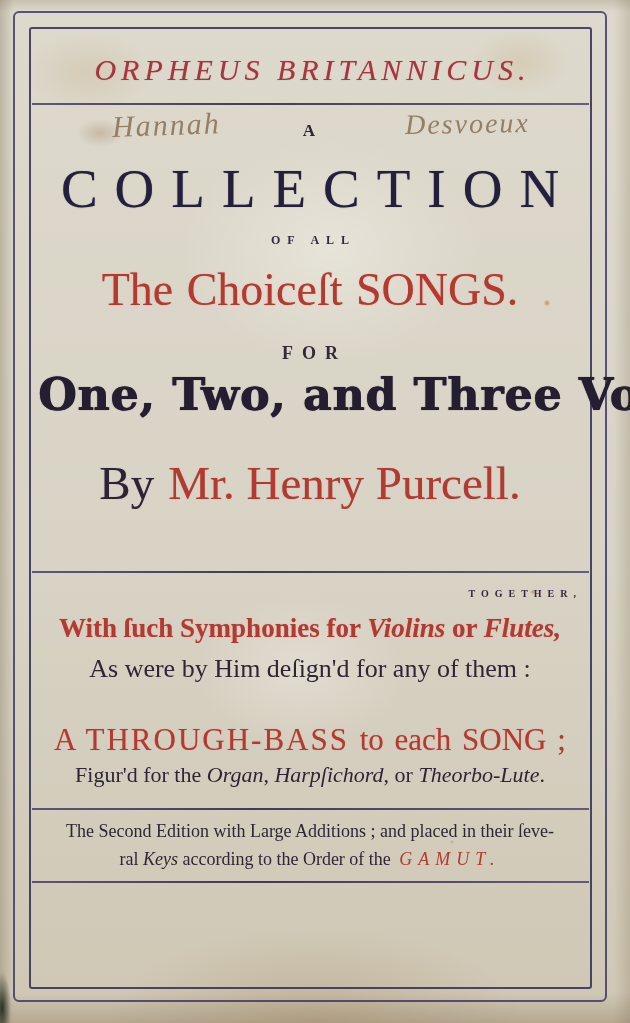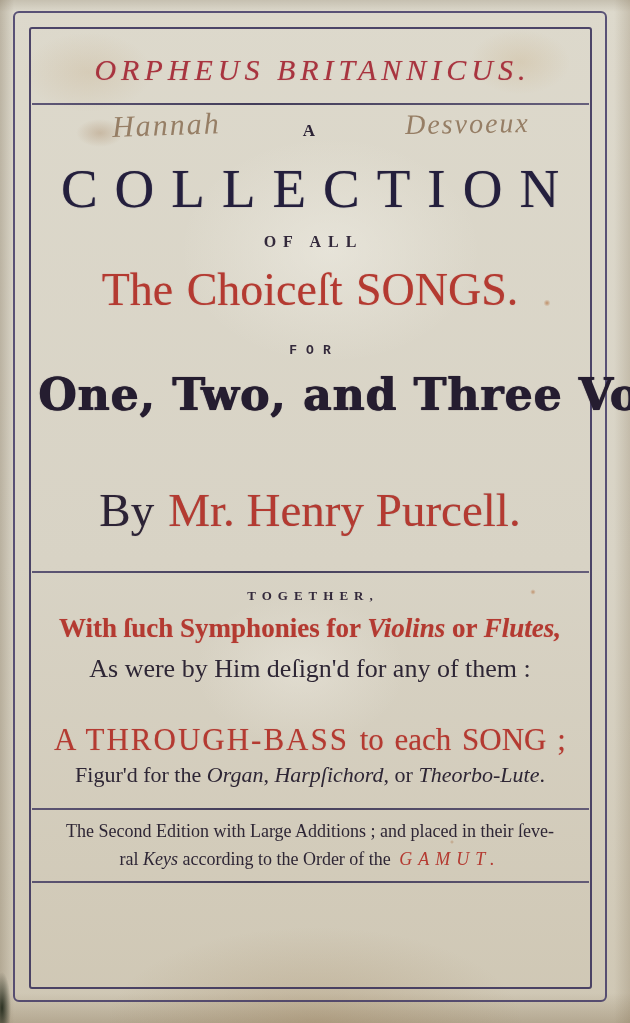--- a/index.html
+++ b/index.html
@@ -39,31 +39,31 @@
   .series-title{top:53px; font-size:30px; font-style:italic; letter-spacing:5px; padding-left:5px;
     color:var(--red_deep,#a8343f); text-shadow:0 0 1px rgba(168,52,63,.4);}
   .hand{position:absolute; font-style:italic; color:var(--handwriting,#8a6f54);
     letter-spacing:2px; opacity:.85;}
   .hand-left{left:112px; top:108px; font-size:30px; transform:rotate(-2deg);}
   .hand-right{right:100px; top:108px; font-size:28px; transform:rotate(-1deg);}
   .article-a{top:121px; font-size:17px; font-weight:bold; letter-spacing:2px;}
 
   .collection{top:157px; font-size:55px; letter-spacing:17px; padding-left:17px; color:#241f3d;
     text-shadow:0 0 1px rgba(36,31,61,.55);}
-  .of-all{top:233px; font-size:16px; letter-spacing:7px; padding-left:7px; font-weight:bold; color:#33293b;}
+  .of-all{top:233px; font-size:12px; letter-spacing:7px; padding-left:7px; font-weight:bold; color:#33293b;}
   .songs{top:263px; font-size:46px; word-spacing:2px; text-shadow:0 0 1px rgba(180,58,49,.5);}
-  .for-word{top:343px; font-size:13px; letter-spacing:9px; padding-left:9px; font-weight:bold; color:#33293b;font-family:Liberation Mono, monospace;}
+  .for-word{top:343px; font-size:18px; letter-spacing:9px; padding-left:9px; font-weight:bold; color:#33293b;}
   .voices{top:369px; font-size:44px; font-weight:bold; letter-spacing:1px; color:#251d30;
     font-family:"DejaVu Serif","Liberation Serif",serif;
     text-shadow:1px 0 0 #251d30, 0 0 1px rgba(37,29,48,.8);}
   .composd{top:452px; font-size:15px; letter-spacing:7px; padding-left:7px; font-weight:bold; color:#33293b;}
-  .by-line{top:483px; font-size:47px; text-shadow:0 0 1px rgba(60,40,50,.35);}
+  .by-line{top:456px; font-size:47px; text-shadow:0 0 1px rgba(60,40,50,.35);}
   .by-line .by-word{margin-right:14px;}
 
-  .together{top:588px; font-size:13px; letter-spacing:6px; padding-left:6px; font-weight:bold; color:#33293b;}
+  .together{top:588px; font-size:10px; letter-spacing:6px; padding-left:6px; font-weight:bold; color:#33293b;text-align:right;}
   .symphonies{top:613px; font-size:27px; font-weight:bold; text-shadow:0 0 1px rgba(180,58,49,.4);}
   .designd{top:654px; font-size:26px; color:#2e2635;}
   .and-word{top:701px; font-size:13px; letter-spacing:9px; padding-left:9px; font-weight:bold; color:#33293b;}
   .throughbass{top:722px; font-size:31px; word-spacing:3px; text-shadow:0 0 1px rgba(180,58,49,.4);}
   .tb-emph{letter-spacing:2px;}
   .figurd{top:762px; font-size:22px; color:#2e2635;}
 
   .edition{top:817px; font-size:18px; line-height:28px; white-space:normal; color:#2e2635;}
   .gamut{font-style:italic; letter-spacing:6px; padding-left:4px; font-weight:normal;}
 

